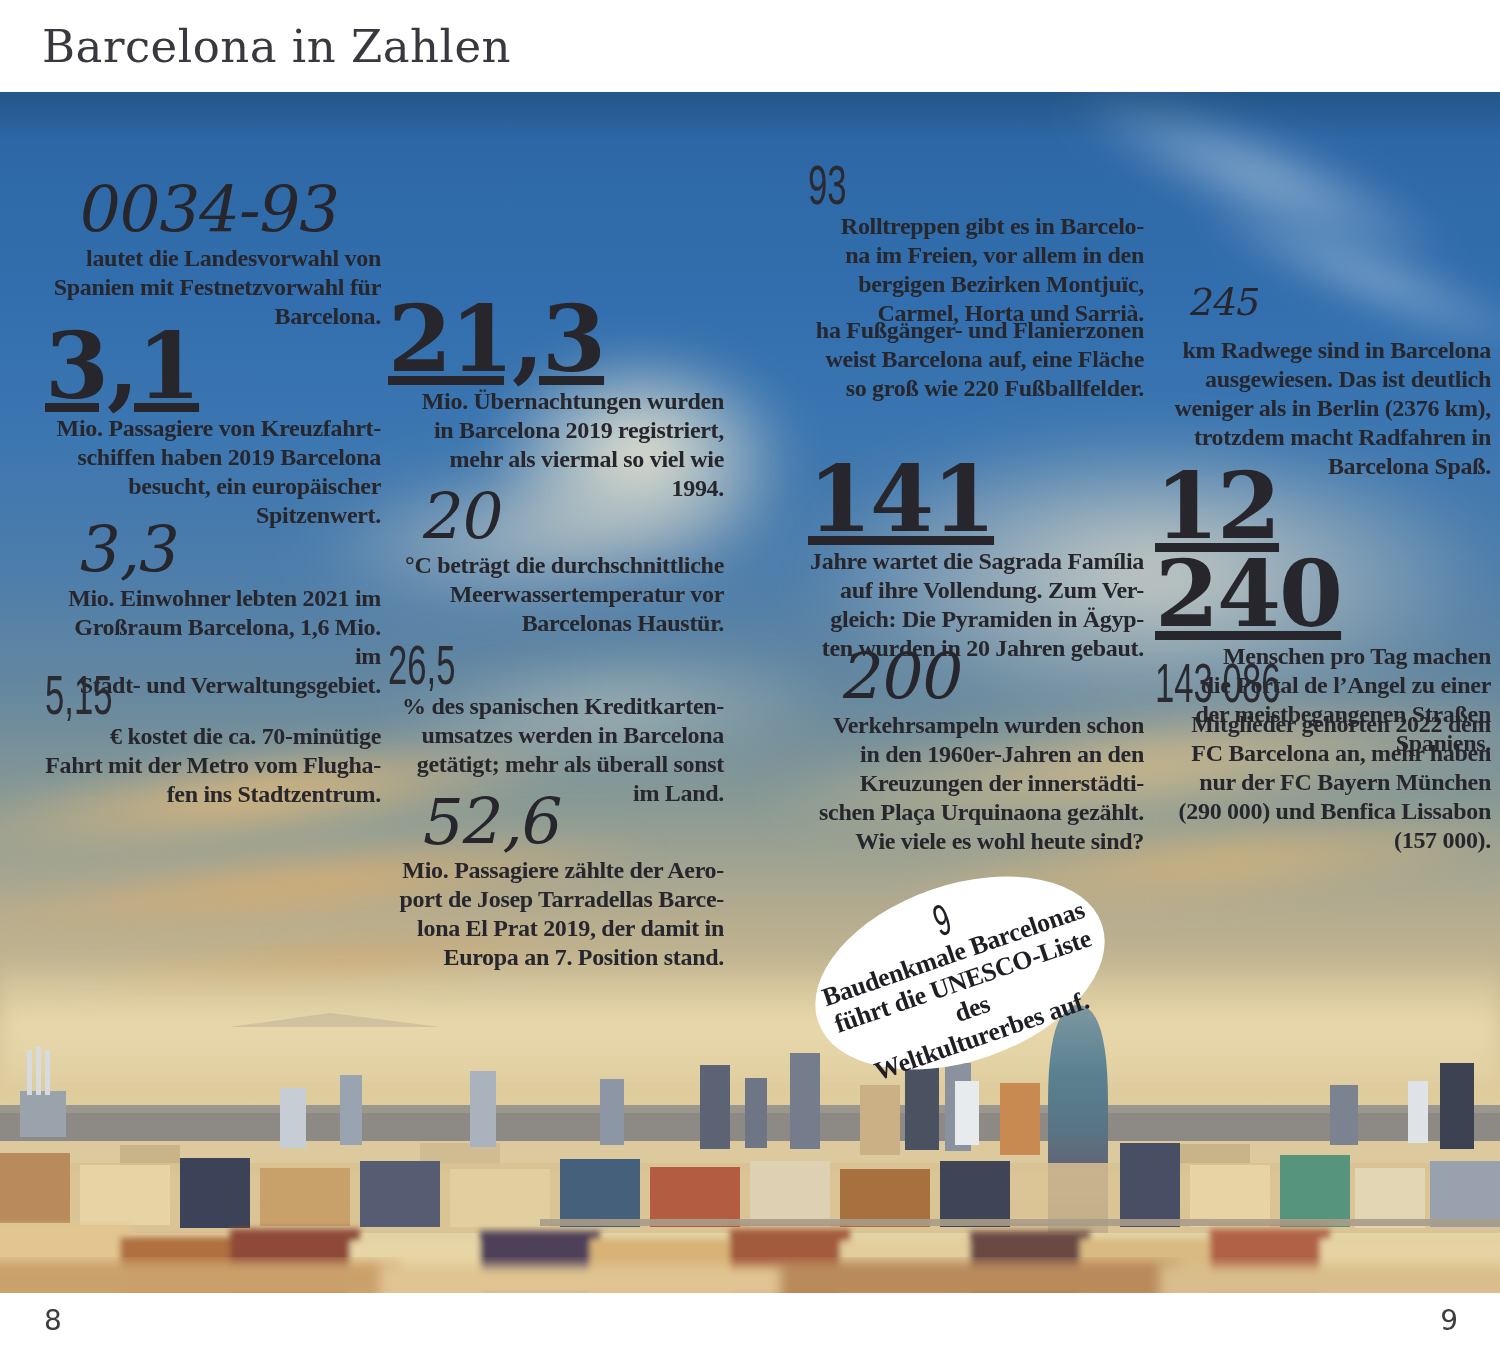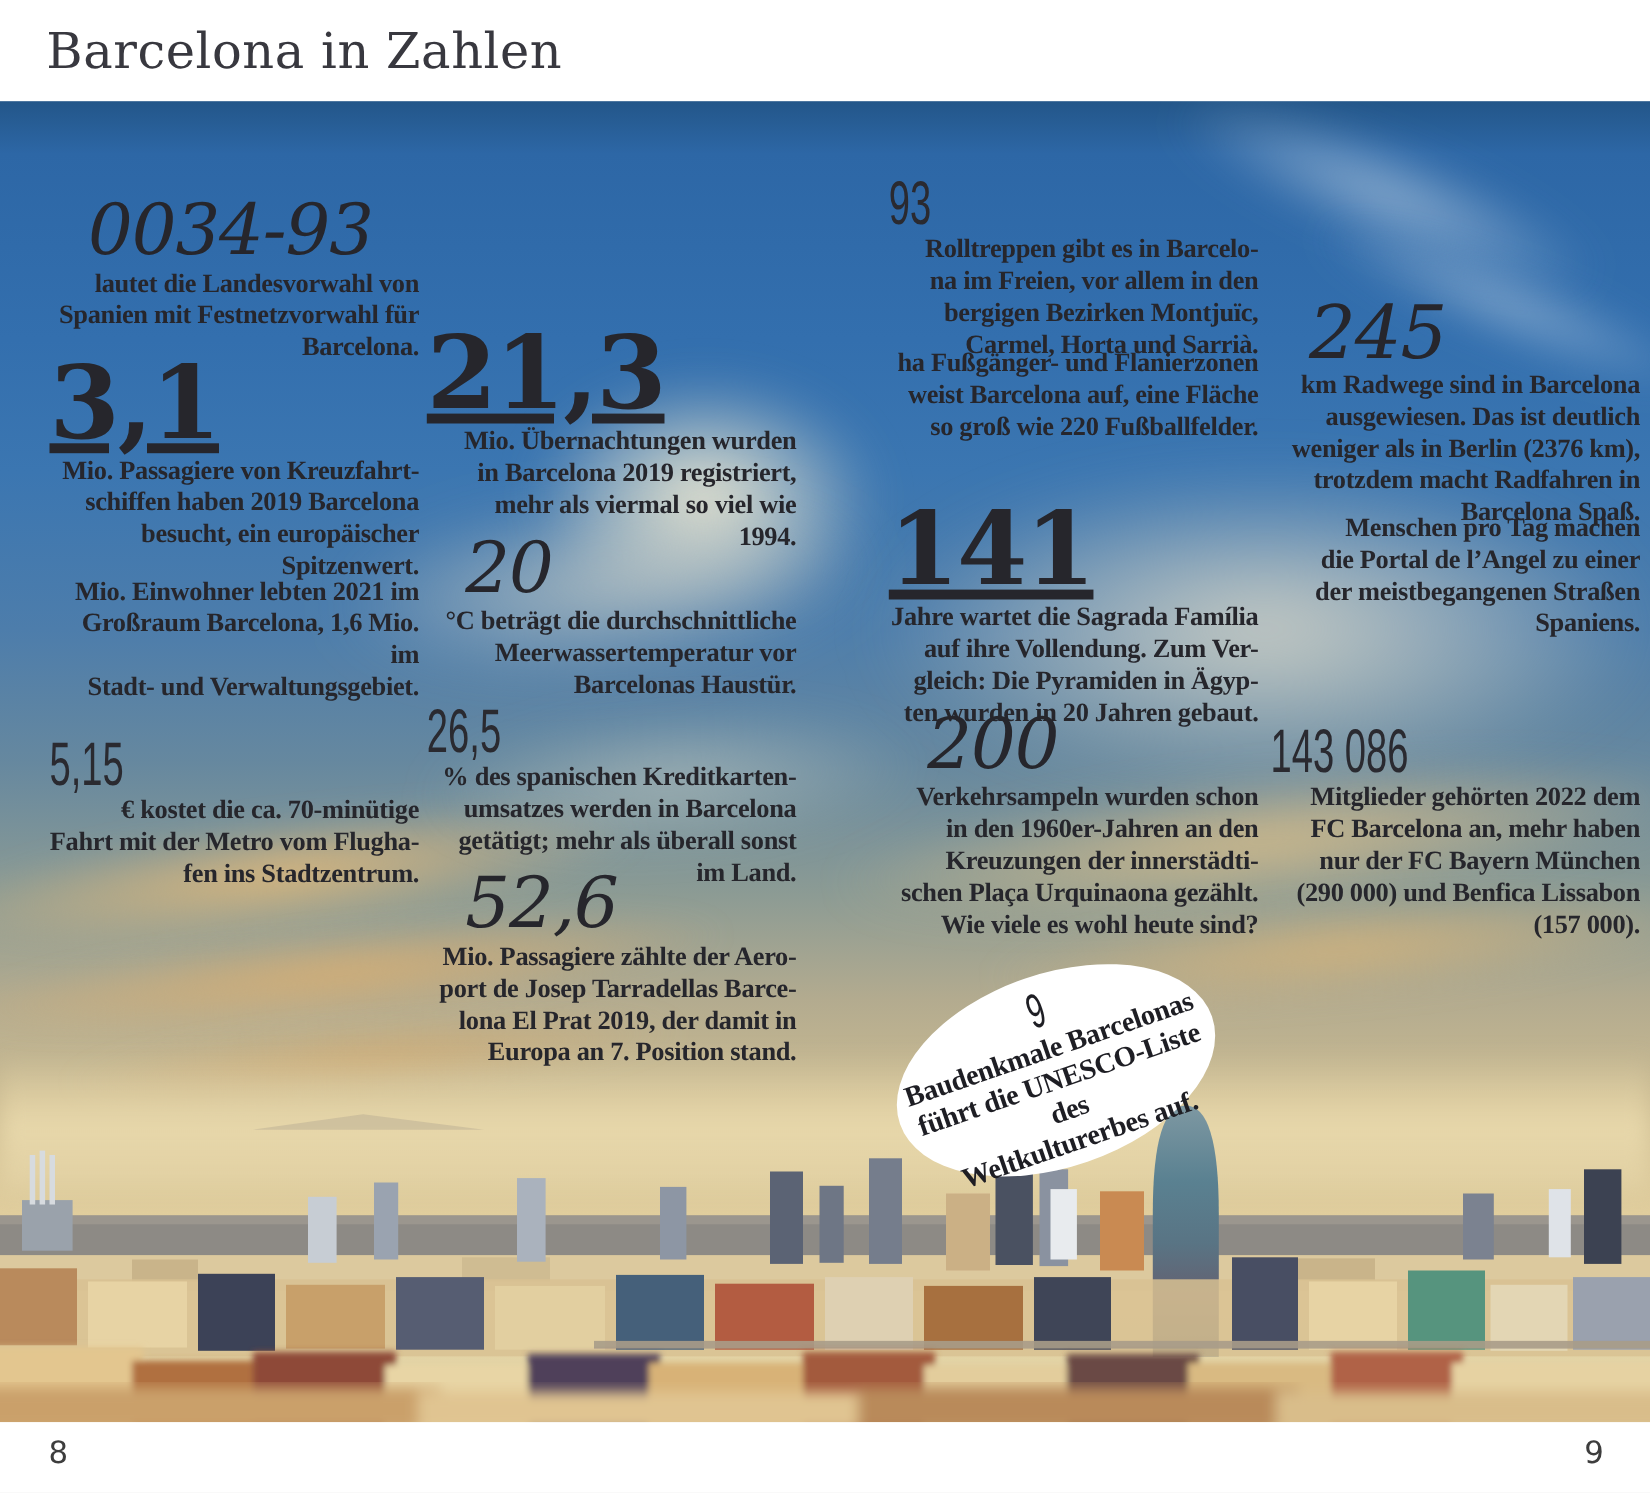--- a/index.html
+++ b/index.html
@@ -39,21 +39,21 @@
   .c11{left:380px;top:555px;width:460px;height:125px;filter:blur(20px);transform:rotate(-4deg);
       background:radial-gradient(ellipse at center,rgba(210,214,200,.5),rgba(210,214,200,0) 70%);}
   .c12{left:0;top:865px;width:1500px;height:125px;filter:blur(10px);border-radius:0;
       background:linear-gradient(180deg,rgba(236,220,175,0),rgba(236,220,175,.85) 55%,rgba(236,220,175,.4));}
   .skyline{position:absolute;left:0;bottom:0;width:1500px;height:300px;display:block;}
   
   .stat{position:absolute;width:336px;color:#26262c;}
   .num{margin:0;color:#26262c;display:block;}
   .num.bold{font:700 92px/88px "DejaVu Serif",serif;letter-spacing:-2px;text-decoration:underline;}
   .num.italic{font:italic 400 64px/60px "DejaVu Serif",serif;letter-spacing:-1px;margin-left:35px;}
-  .num.italic.sm{font-size:67px;}
+  .num.italic.sm{font-size:38px;}
   .num.cond{font:400 56px/46px "Liberation Sans",sans-serif;transform:scaleX(.62);
             transform-origin:0 100%;display:inline-block;color:#2a2a30;}
   .desc{font:700 24px/29px "Liberation Serif",serif;white-space:pre-line;
         margin:4px 0 0;letter-spacing:-.3px;text-align:right;}
   
   .bubble{position:absolute;left:810px;top:793px;width:300px;height:176px;background:#ffffff;
           border-radius:50%;transform:rotate(-19deg);text-align:center;color:#1e1e24;}
   .bubble-num{display:inline-block;margin-top:14px;font:400 44px/36px "Liberation Sans",sans-serif;
           transform:scaleX(.62);}
   .bubble-text{font:700 26px/29px "Liberation Serif",serif;white-space:pre-line;
@@ -186,20 +186,21 @@
 Barcelona.</p>
     </div>
     <div class="stat" style="left:45px;top:230px">
       <span class="num bold">3,1</span>
       <p class="desc">Mio. Passagiere von Kreuzfahrt-
 schiffen haben 2019 Barcelona
 besucht, ein europäischer
 Spitzenwert.</p>
     </div>
     <div class="stat" style="left:45px;top:428px">
+      <span class="num italic">3,3</span>
       <p class="desc">Mio. Einwohner lebten 2021 im
 Großraum Barcelona, 1,6 Mio. im
 Stadt- und Verwaltungsgebiet.</p>
     </div>
     <div class="stat" style="left:45px;top:580px">
       <span class="num cond">5,15</span>
       <p class="desc">€ kostet die ca. 70-minütige
 Fahrt mit der Metro vom Flugha-
 fen ins Stadtzentrum.</p>
     </div>
@@ -262,20 +263,21 @@
 
     <div class="stat" style="left:1155px;top:180px">
       <span class="num italic sm">245</span>
       <p class="desc">km Radwege sind in Barcelona
 ausgewiesen. Das ist deutlich
 weniger als in Berlin (2376 km),
 trotzdem macht Radfahren in
 Barcelona Spaß.</p>
     </div>
     <div class="stat" style="left:1155px;top:370px">
+      <span class="num bold">12 240</span>
       <p class="desc">Menschen pro Tag machen
 die Portal de l’Angel zu einer
 der meistbegangenen Straßen
 Spaniens.</p>
     </div>
     <div class="stat" style="left:1155px;top:568px">
       <span class="num cond">143 086</span>
       <p class="desc">Mitglieder gehörten 2022 dem
 FC Barcelona an, mehr haben
 nur der FC Bayern München

